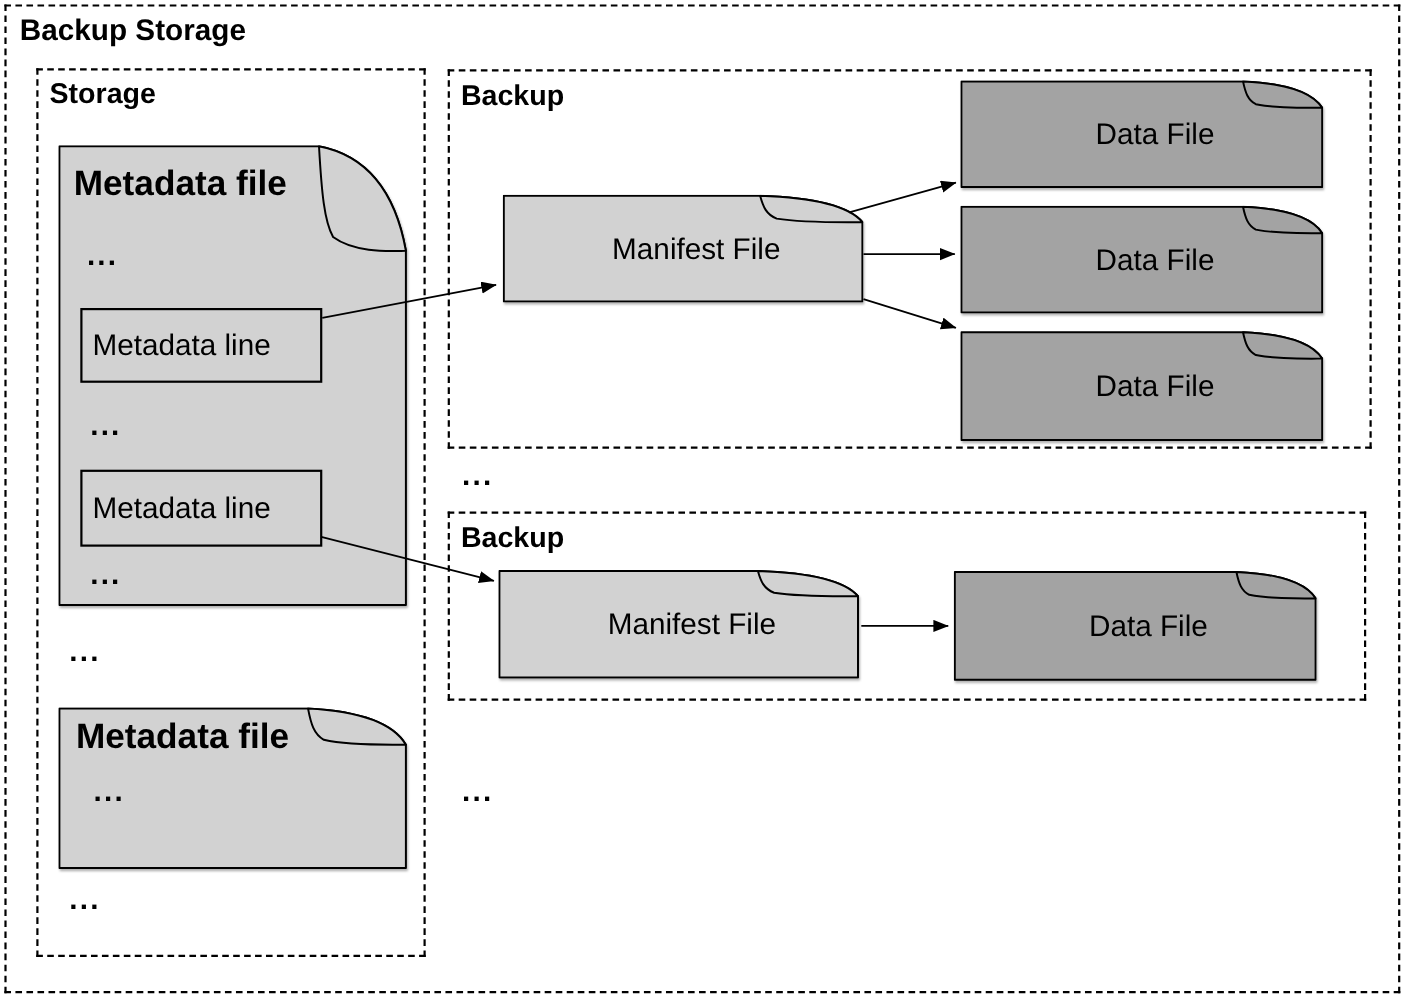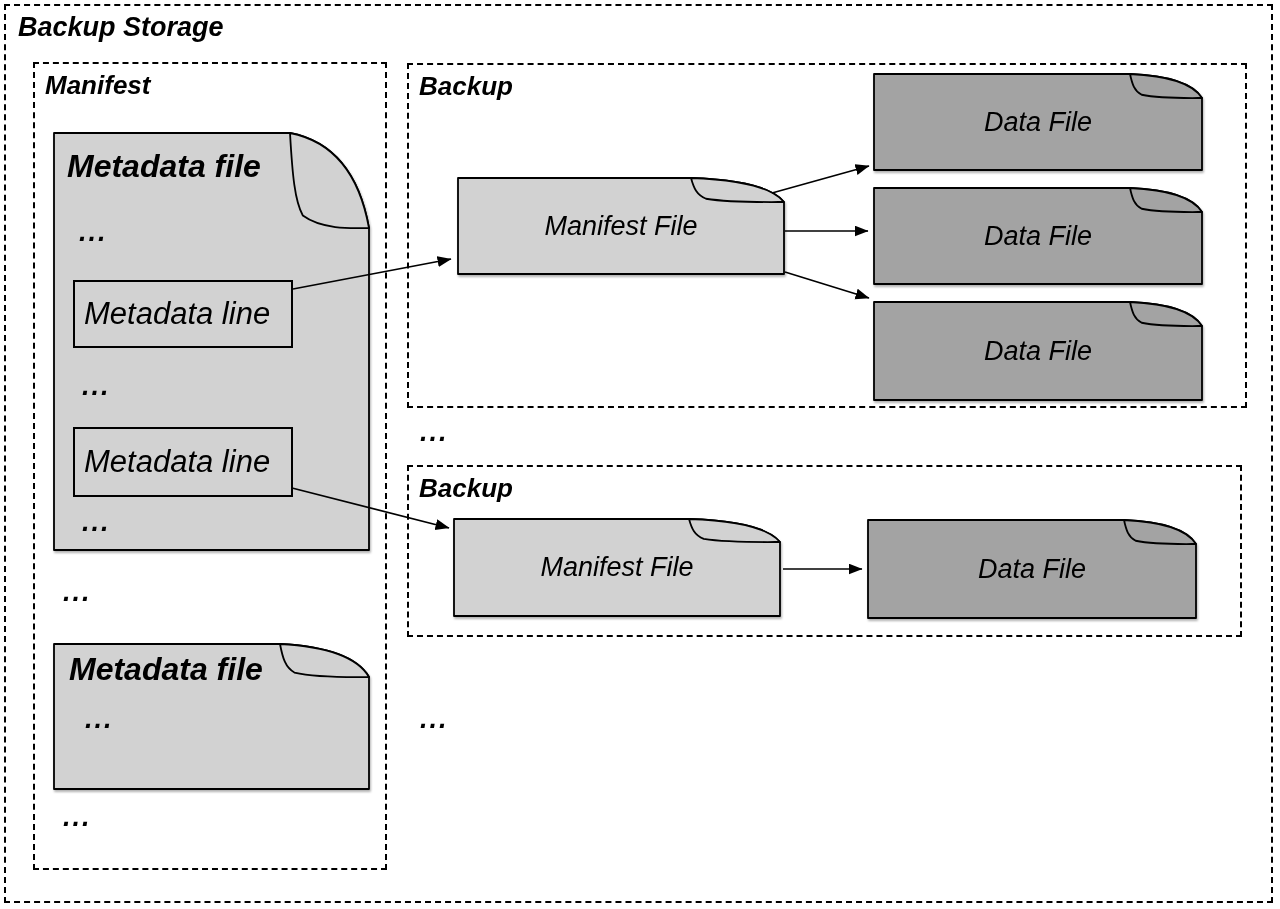--- a/index.html
+++ b/index.html
@@ -3,37 +3,37 @@
 <meta charset="utf-8">
 <style>
   html,body{margin:0;padding:0;background:#ffffff;}
   .canvas{
     position:relative;
     width:1280px;height:909px;
     background:#ffffff;
     font-family:"Liberation Sans", sans-serif;
     color:#000;
     overflow:hidden;
-    font-style:italic;
   }
   .dash-box{
     position:absolute;
     border:2px dashed #000;
     box-sizing:border-box;
     background:transparent;
   }
   .group-label{
     position:absolute;
     font-weight:bold;
     font-size:26px;
     line-height:30px;
     white-space:nowrap;
   }
   .doc{
     position:absolute;
+    padding-left:24px;
   }
   .doc svg.doc-shape{
     position:absolute;left:0;top:0;
     filter:drop-shadow(1.5px 2px 1px rgba(0,0,0,0.30));
   }
   .doc-title{
     position:absolute;
     font-weight:bold;
     font-size:32px;
     line-height:28px;
@@ -52,39 +52,39 @@
     line-height:28px;
     letter-spacing:2px;
     white-space:nowrap;
   }
   .meta-line-box{
     position:absolute;
     box-sizing:border-box;
     border:2px solid #000;
     display:flex;align-items:center;
     padding-left:9px;
-    font-size:31px;
+    font-size:27px;
     white-space:nowrap;
     background:transparent;
   }
   svg.arrows{
     position:absolute;left:0;top:0;
     pointer-events:none;
   }
 </style>
 </head>
 <body>
 
 <div class="canvas">
 
   <div class="dash-box" style="left:4px;top:4px;width:1269px;height:899px;"></div>
   <span class="group-label" style="left:18px;top:12px;font-size:27px;">Backup Storage</span>
 
   <div class="dash-box" style="left:33px;top:62px;width:354px;height:808px;"></div>
-  <span class="group-label" style="left:45px;top:70px;">Manifest</span>
+  <span class="group-label" style="left:45px;top:70px;">Storage</span>
 
   <div class="dash-box" style="left:407px;top:63px;width:840px;height:345px;"></div>
   <span class="group-label" style="left:419px;top:71px;">Backup</span>
 
   <div class="dash-box" style="left:407px;top:465px;width:835px;height:172px;"></div>
   <span class="group-label" style="left:419px;top:473px;">Backup</span>
 
   <div class="doc" style="left:53px;top:132px;width:317px;height:419px;">
     <svg class="doc-shape" width="317" height="419" viewBox="0 0 317 419">
         <path d="M1,1 L237,1 Q301,13.440000000000001 316,96 L316,418 L1,418 Z" fill="#d2d2d2" stroke="#000000" stroke-width="1.8" stroke-linejoin="round"></path>

